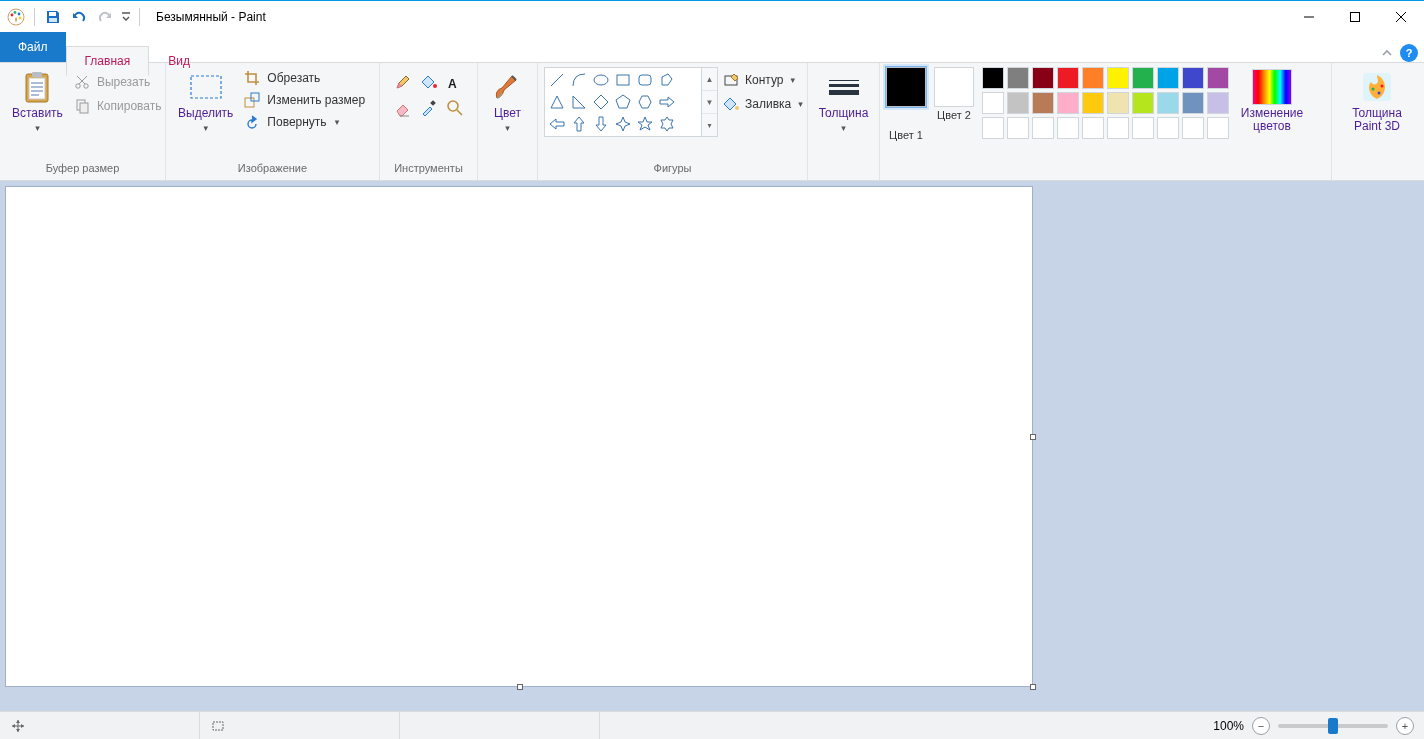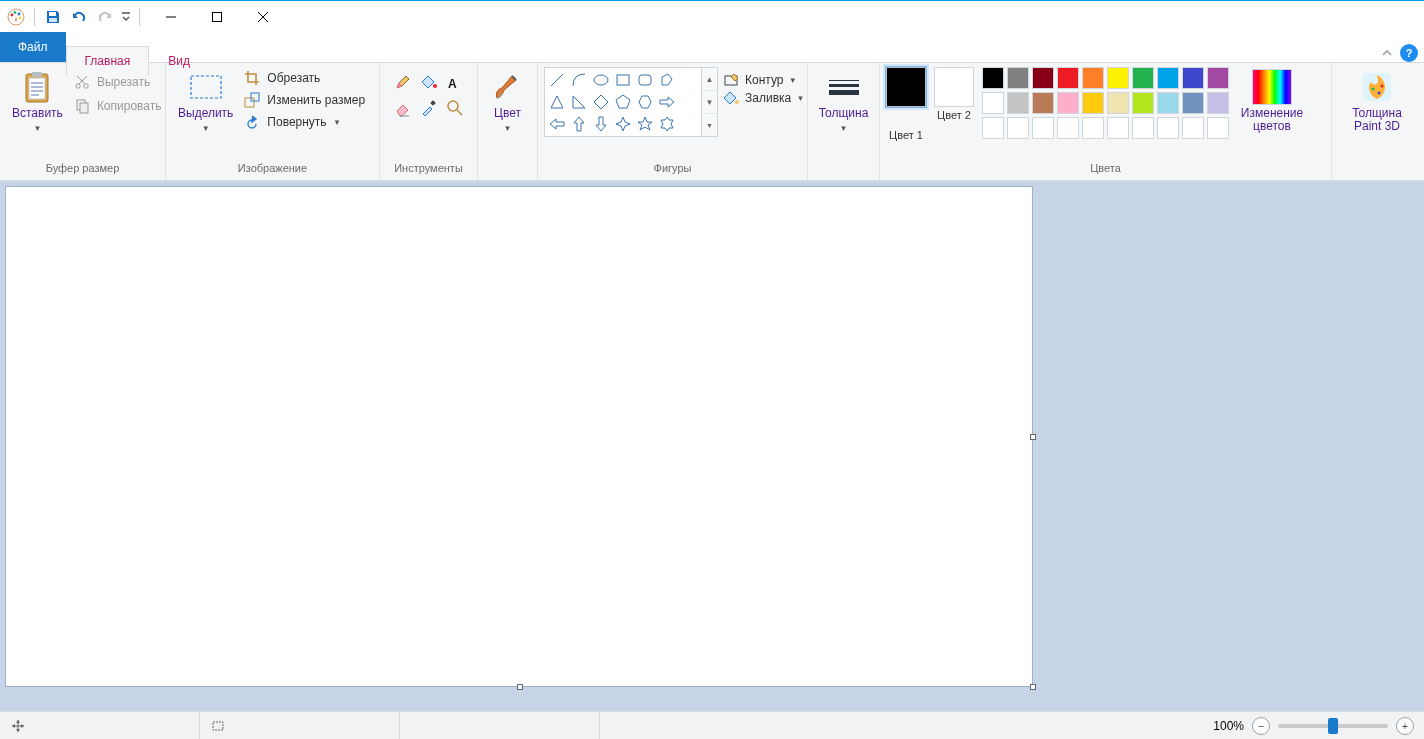--- a/index.html
+++ b/index.html
@@ -49,21 +49,21 @@
 
 .toolsgrid { display:grid; grid-template-columns: repeat(3, 26px); grid-auto-rows:26px; gap:0px; padding:2px 2px; }
 .toolsgrid .t { display:flex; align-items:center; justify-content:center; }
 
 .shapesgrid { display:grid; grid-template-columns: repeat(7, 22px); grid-auto-rows:22px; gap:0; border:1px solid #cfd6dc; background:#fff; padding:1px; }
 .shapesgrid .sh { display:flex; align-items:center; justify-content:center; }
 .shscroll { width:16px; display:flex; flex-direction:column; border:1px solid #cfd6dc; border-left:none; background:#f6f8fa;}
 .shscroll div { flex:1; display:flex; align-items:center; justify-content:center; font-size:8px; color:#666; border-bottom:1px solid #e3e7ea;}
 .shscroll div:last-child { border-bottom:none; }
 
-.outfill { display:flex; flex-direction:column; padding:4px 4px; }
+.outfill { display:flex; flex-direction:column; padding:4px 4px; gap:6px;}
 .outfill .row { display:flex; align-items:center; gap:5px; color:#333;}
 .outfill .ic { width:18px; height:18px; display:flex; align-items:center; justify-content:center;}
 
 .thickbox { width:44px; height:36px; display:flex; flex-direction:column; justify-content:center; gap:3px; padding:0 6px; border:1px solid transparent;}
 .thickbox .ln { height:1px; background:#2a3340;}
 .thickbox .ln.b { height:3px;}
 .thickbox .ln.c { height:5px;}
 
 .swatch { width:40px; height:40px; border:1px solid #b7c1cb; background:#000; display:flex; align-items:center; justify-content:center;}
 .swatch.sel { outline:1px solid #7bb3e8; box-shadow:0 0 0 3px #d5e8fb; background-color:#000;}
@@ -126,20 +126,21 @@
           <path fill="#bfc3c7" d="M14 4v5H9z"></path>
         </svg>
     </div>
     <div class="qdrop">
       <svg width="10" height="10">
           <path d="M1 1h8M2 5l3 3 3-3" stroke="#555" fill="none" stroke-width="1.4"></path>
         </svg>
     </div>
     <div class="sep"></div>
   </div>
+  <div class="title">Безымянный - Paint</div>
   <div class="winctrls">
     <div class="wbtn">
         <svg width="12" height="12">
           <path d="M1 6h10" stroke="#000"></path>
         </svg>
       </div>
     <div class="wbtn">
         <svg width="12" height="12">
           <rect x="1.5" y="1.5" width="9" height="9" fill="none" stroke="#000"></rect>
         </svg>
@@ -506,21 +507,20 @@
             <div class="c" style="background: rgb(255, 255, 255);"></div>
           </div>
       </div>
       <div class="bigbtn" style="width:70px">
         <div class="ic">
             <div class="rainbow"></div>
           </div>
         <div class="lbl">Изменение цветов</div>
       </div>
     </div>
-    <div class="glabel">Цвета</div>
   </div>
 
   <div class="group" style="width:90px; border-right:none;">
     <div class="body" style="justify-content:center;">
       <div class="bigbtn">
         <div class="ic">
           <svg width="36" height="36" viewBox="0 0 36 36">
               <rect x="4" y="4" width="28" height="28" rx="4" fill="#dff3fb"></rect>
               <path d="M18 6c5 2 8 7 8 12s-3 10-8 12c-5-2-8-7-8-12 0-2 1-4 2-5 1 2 3 3 5 2 3-1 2-5 1-7v-2z" fill="#ffb03a"></path>
               <circle cx="14" cy="20" r="1.5" fill="#22b14c"></circle>

